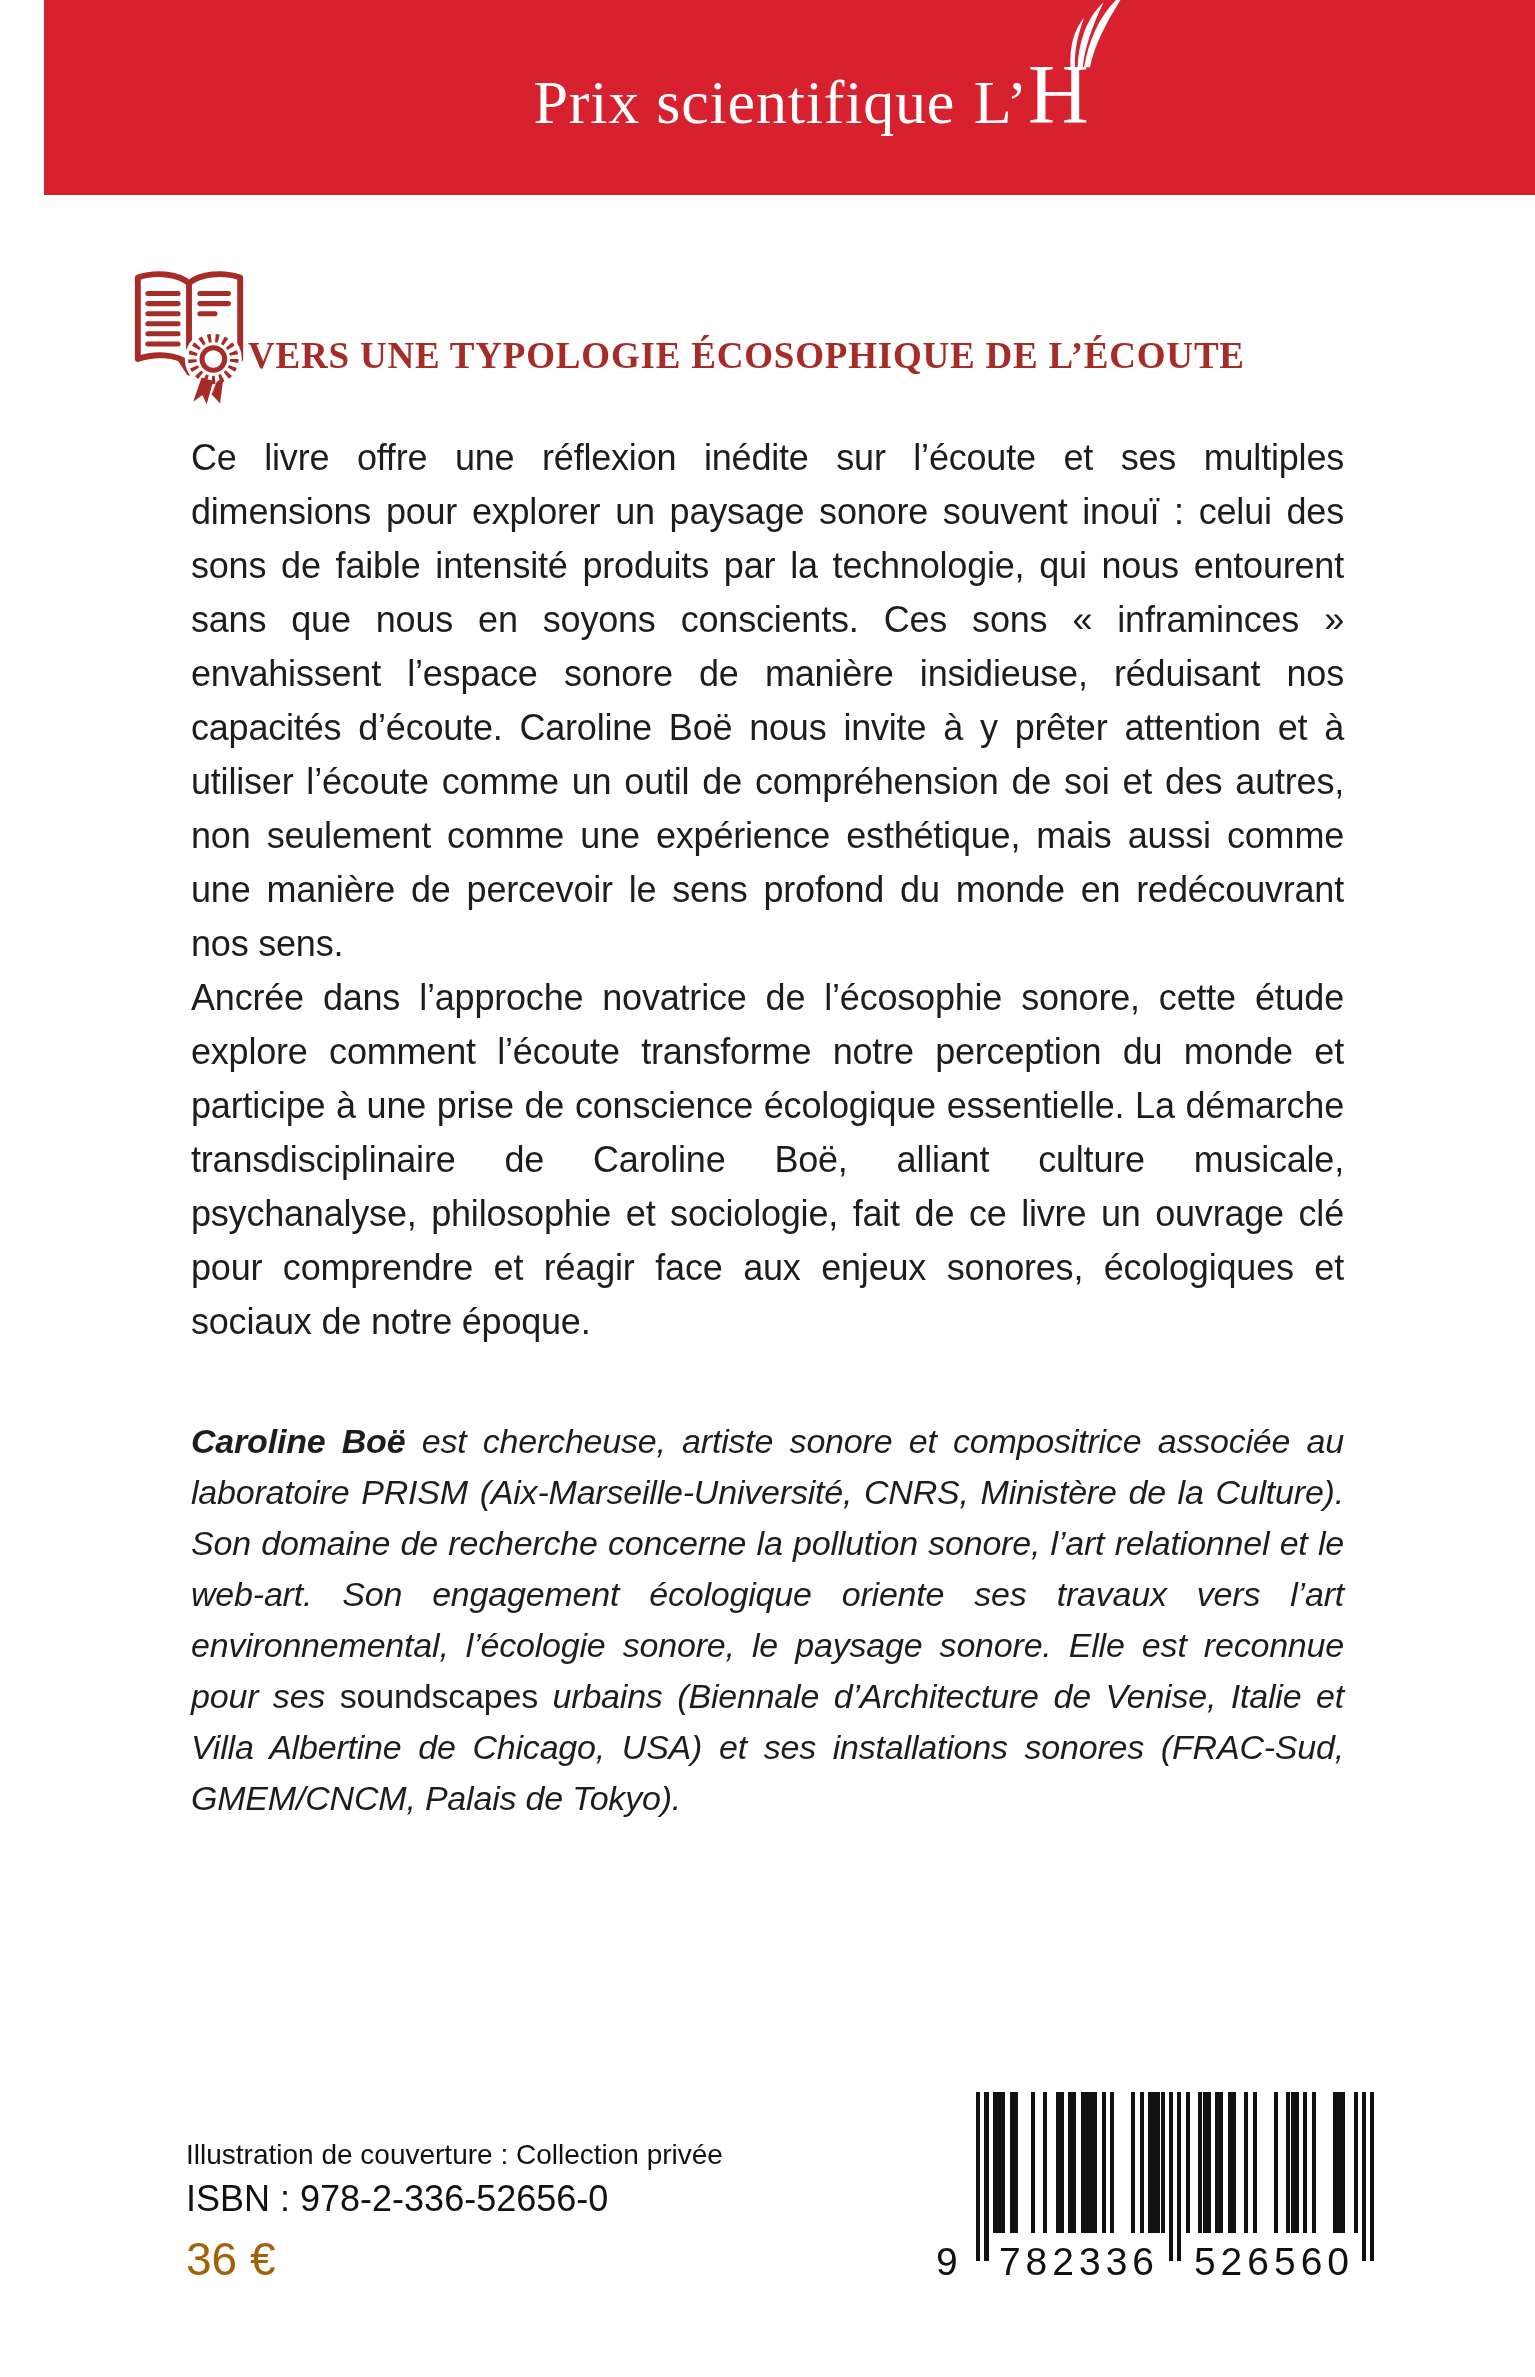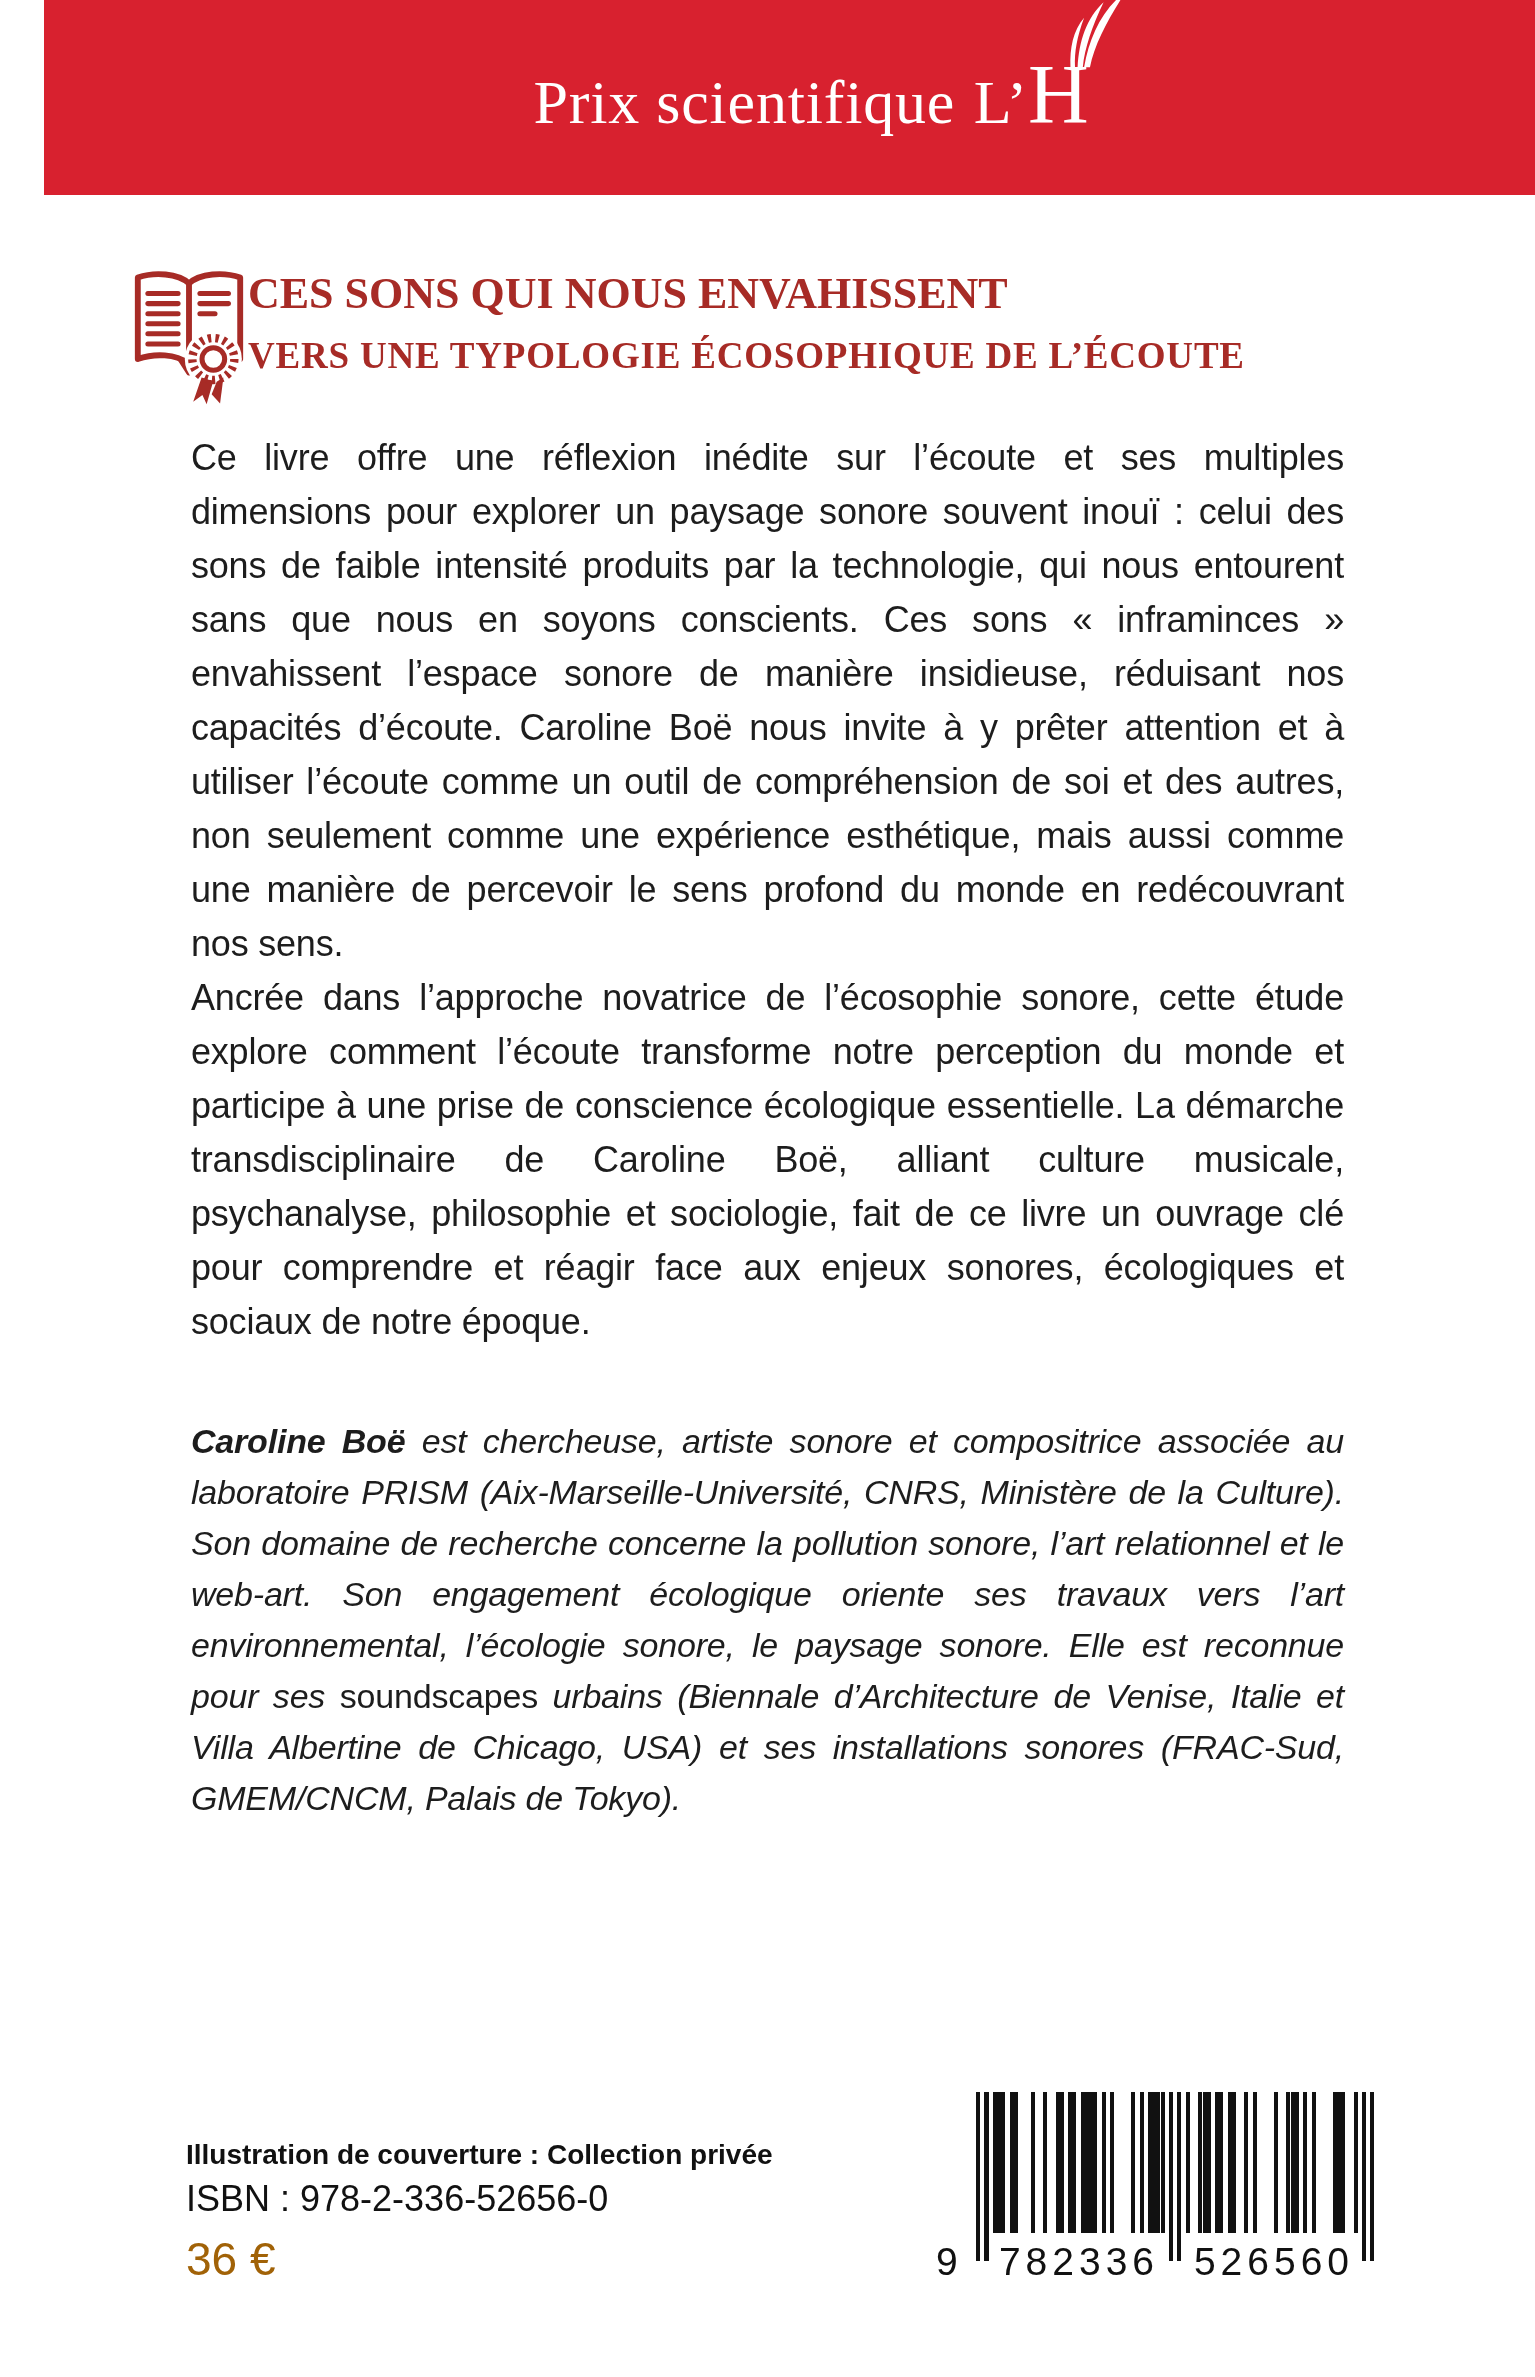--- a/index.html
+++ b/index.html
@@ -29,21 +29,21 @@
                font-size:36px;line-height:54px;text-align:justify;letter-spacing:-0.2px;}
   .description p{margin:0;}
 
   
   .bio{position:absolute;left:191px;top:1416px;width:1153px;color:#1d1d1d;
        font-size:34px;line-height:51px;text-align:justify;font-style:italic;letter-spacing:-0.2px;}
   .bio .bold{font-weight:bold;}
   .bio .roman{font-style:normal;}
 
   
-  .credit{position:absolute;left:186px;top:2139px;font-size:28px;color:#111;font-weight:bold;}
+  .credit{position:absolute;left:186px;top:2139px;font-size:28px;color:#111;}
   .isbn{position:absolute;left:186px;top:2178px;font-size:36px;color:#111;}
   .price{position:absolute;left:186px;top:2232px;font-size:46px;color:#a16207;text-align:center;}
 
   
   .barcode{position:absolute;left:976px;top:2092px;width:398px;height:201px;}
   .bars{position:absolute;left:0;top:0;width:398px;height:169px;}
   .bar{position:absolute;top:0;width:4.2px;height:141px;background:#111;}
   .bar.guard{height:169px;}
   .ean-digit-lead{position:absolute;left:-40px;top:148px;font-size:39px;color:#111;}
   .ean-digits-left{position:absolute;left:15px;top:148px;width:176px;text-align:center;
@@ -88,21 +88,20 @@
       <line x1="88" y1="46" x2="122" y2="46"></line>
       <line x1="88" y1="58" x2="106" y2="58"></line>
     </g>
     <circle cx="104" cy="112" r="34" fill="#ffffff" stroke="none"></circle>
     <path d="M90 134 L80 163 L91 155 L96 166 L104 138 Z" fill="#a72b26"></path>
     <path d="M116 134 L112 165 L102 154 L108 139 Z" fill="#a72b26"></path>
     <circle cx="104" cy="112" r="25" fill="#ffffff" stroke="#a72b26" stroke-width="10" stroke-dasharray="4 5.2"></circle>
     <circle cx="104" cy="112" r="13.5" fill="#ffffff" stroke="#a72b26" stroke-width="6"></circle>
   </svg>
 
-  <div class="title">CES SONS QUI NOUS ENVAHISSENT</div>
   <div class="subtitle">VERS UNE TYPOLOGIE ÉCOSOPHIQUE DE L’ÉCOUTE</div>
 
   <div class="description">
     <p>Ce livre offre une réflexion inédite sur l’écoute et ses multiples dimensions pour explorer un paysage sonore souvent inouï&nbsp;: celui des sons de faible intensité produits par la technologie, qui nous entourent sans que nous en soyons conscients. Ces sons «&nbsp;inframinces&nbsp;» envahissent l’espace sonore de manière insidieuse, réduisant nos capacités d’écoute. Caroline Boë nous invite à y prêter attention et à utiliser l’écoute comme un outil de compréhension de soi et des autres, non seulement comme une expérience esthétique, mais aussi comme une manière de percevoir le sens profond du monde en redécouvrant nos sens.</p>
     <p>Ancrée dans l’approche novatrice de l’écosophie sonore, cette étude explore comment l’écoute transforme notre perception du monde et participe à une prise de conscience écologique essentielle. La démarche transdisciplinaire de Caroline Boë, alliant culture musicale, psychanalyse, philosophie et sociologie, fait de ce livre un ouvrage clé pour comprendre et réagir face aux enjeux sonores, écologiques et sociaux de notre époque.</p>
   </div>
 
   <div class="bio">
     <span class="bold">Caroline Boë</span><span> est chercheuse, artiste sonore et compositrice associée au laboratoire PRISM (Aix-Marseille-Université, CNRS, Ministère de la Culture). Son domaine de recherche concerne la pollution sonore, l’art relationnel et le web-art. Son engagement écologique oriente ses travaux vers l’art environnemental, l’écologie sonore, le paysage sonore. Elle est reconnue pour ses </span><span class="roman">soundscapes</span><span> urbains (Biennale d’Architecture de Venise, Italie et Villa Albertine de Chicago, USA) et ses installations sonores (FRAC-Sud, GMEM/CNCM, Palais de Tokyo).</span>
   </div>

